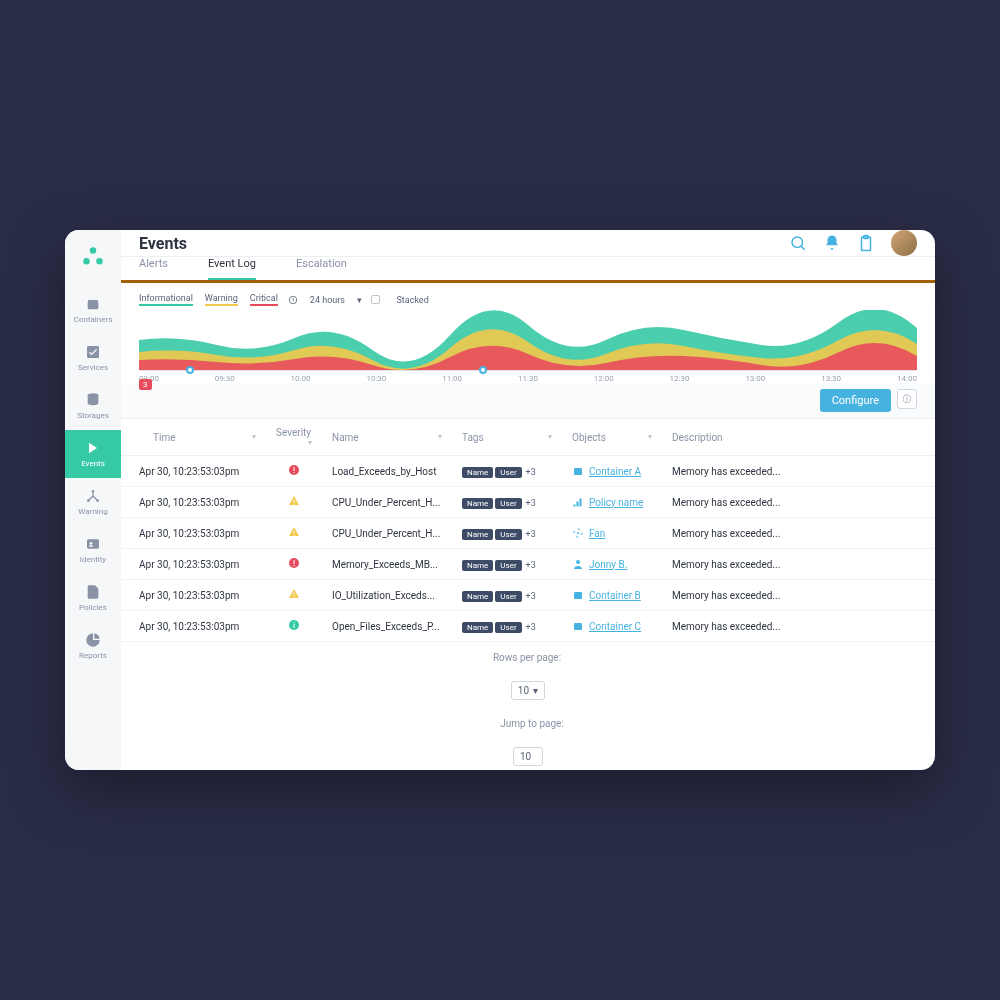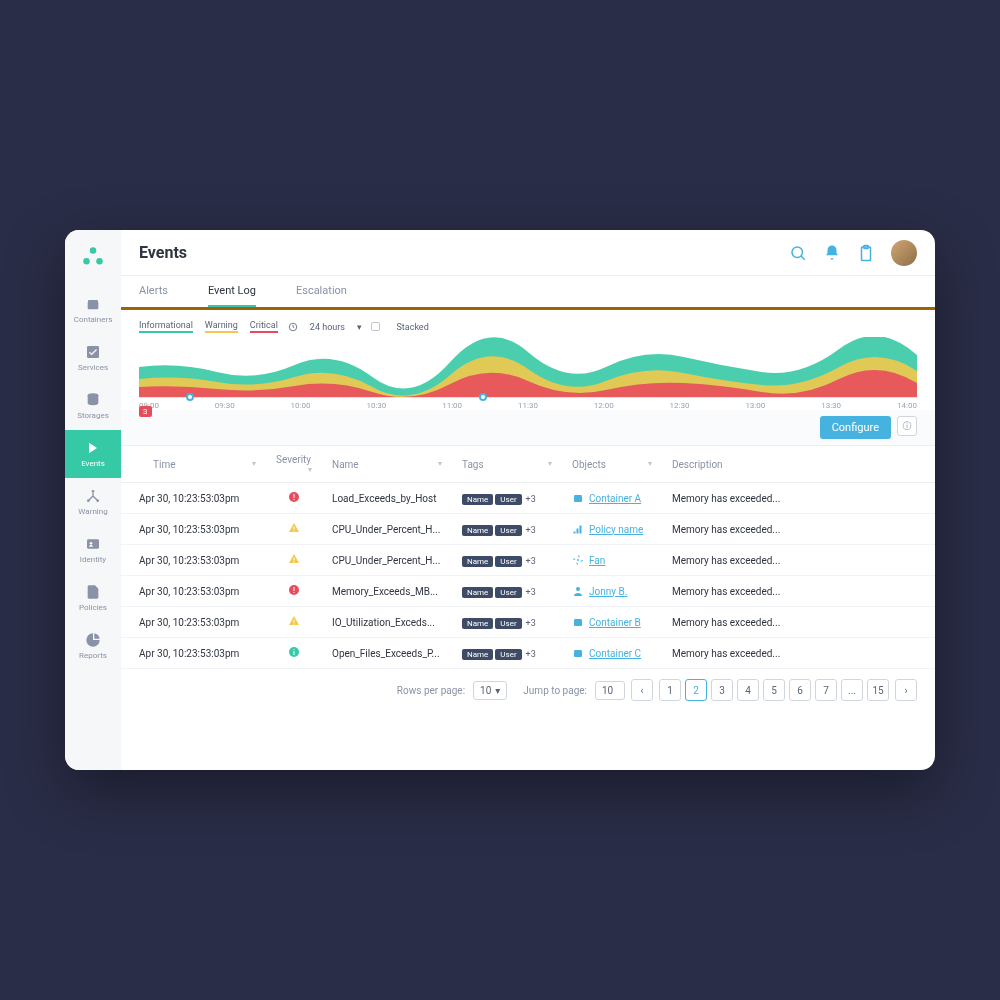--- a/index.html
+++ b/index.html
@@ -51,21 +51,21 @@
 .col-sev { width: 56px; text-align:center; }
 .col-name { width: 130px; }
 .col-tags { width: 110px; }
 .col-obj { width: 100px; }
 .sev-icon { width: 12px; height: 12px; display:inline-block; }
 .tag-pill { background: #3d4b66; color: #fff; font-size: 8px; padding: 1px 5px; border-radius: 2px; margin-right: 2px; }
 .tag-more { font-size: 9px; color: #5a6378; margin-left: 2px; }
 .obj-cell { display: flex; align-items: center; gap: 5px; }
 .obj-icon { width: 12px; height: 12px; color: #46b2e0; flex-shrink:0; }
 .obj-link { color: #46b2e0; text-decoration: underline; cursor: pointer; }
-.pagination { display: flex; align-items: center; justify-content: flex-end; gap: 6px; padding: 10px 18px; font-size: 10px; color: #8a93a6; }
+.pagination { display: flex; align-items: center; justify-content: flex-end; gap: 18px; padding: 10px 18px; font-size: 10px; color: #8a93a6; flex-direction: column; }
 .pagination .pg-label { margin-right: 2px; }
 .pagination .pg-sel { border: 1px solid #d0d6e0; padding: 3px 6px; border-radius: 3px; cursor: pointer; display: flex; align-items: center; gap: 4px; color:#5a6378; }
 .pagination .pg-input { border: 1px solid #d0d6e0; padding: 3px 6px; border-radius: 3px; width: 30px; color:#5a6378; }
 .pagination .pg-btn { border: 1px solid #d0d6e0; width: 22px; height: 22px; display: flex; align-items: center; justify-content: center; border-radius: 3px; cursor: pointer; color:#5a6378; }
 .pagination .pg-btn.active { border-color: #46b2e0; color: #46b2e0; }
 </style>
 </head>
 <body>
 
 <div class="app-window">

